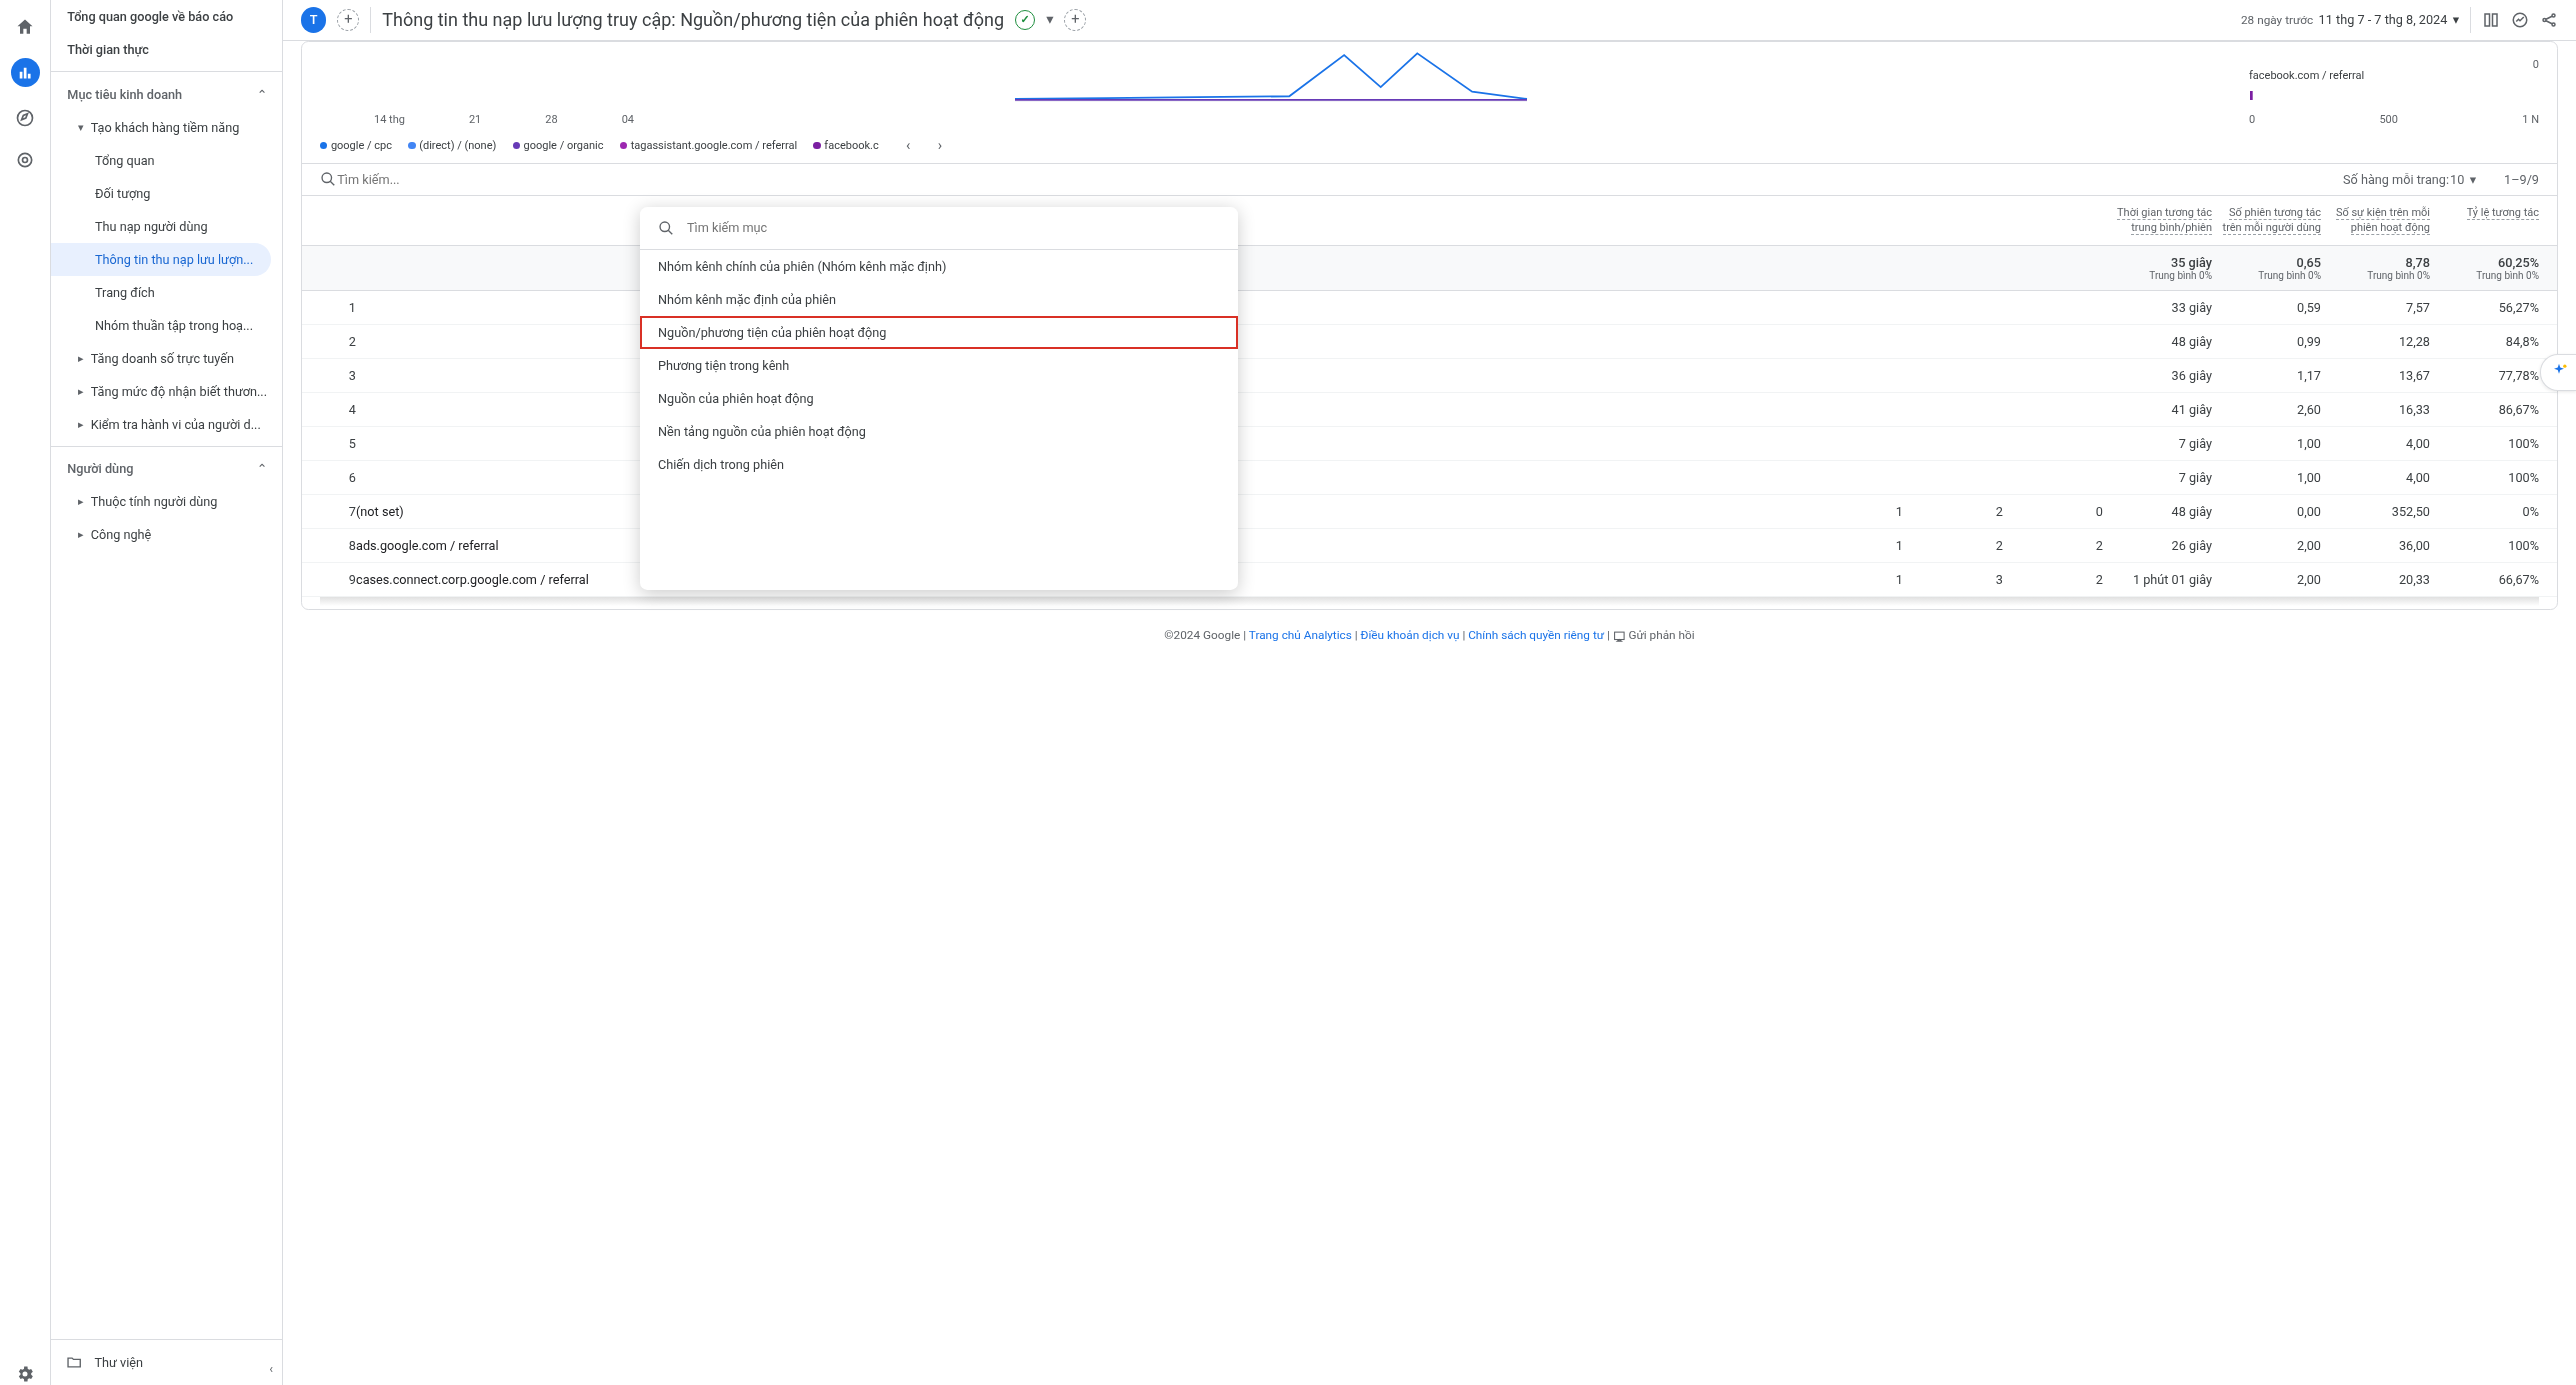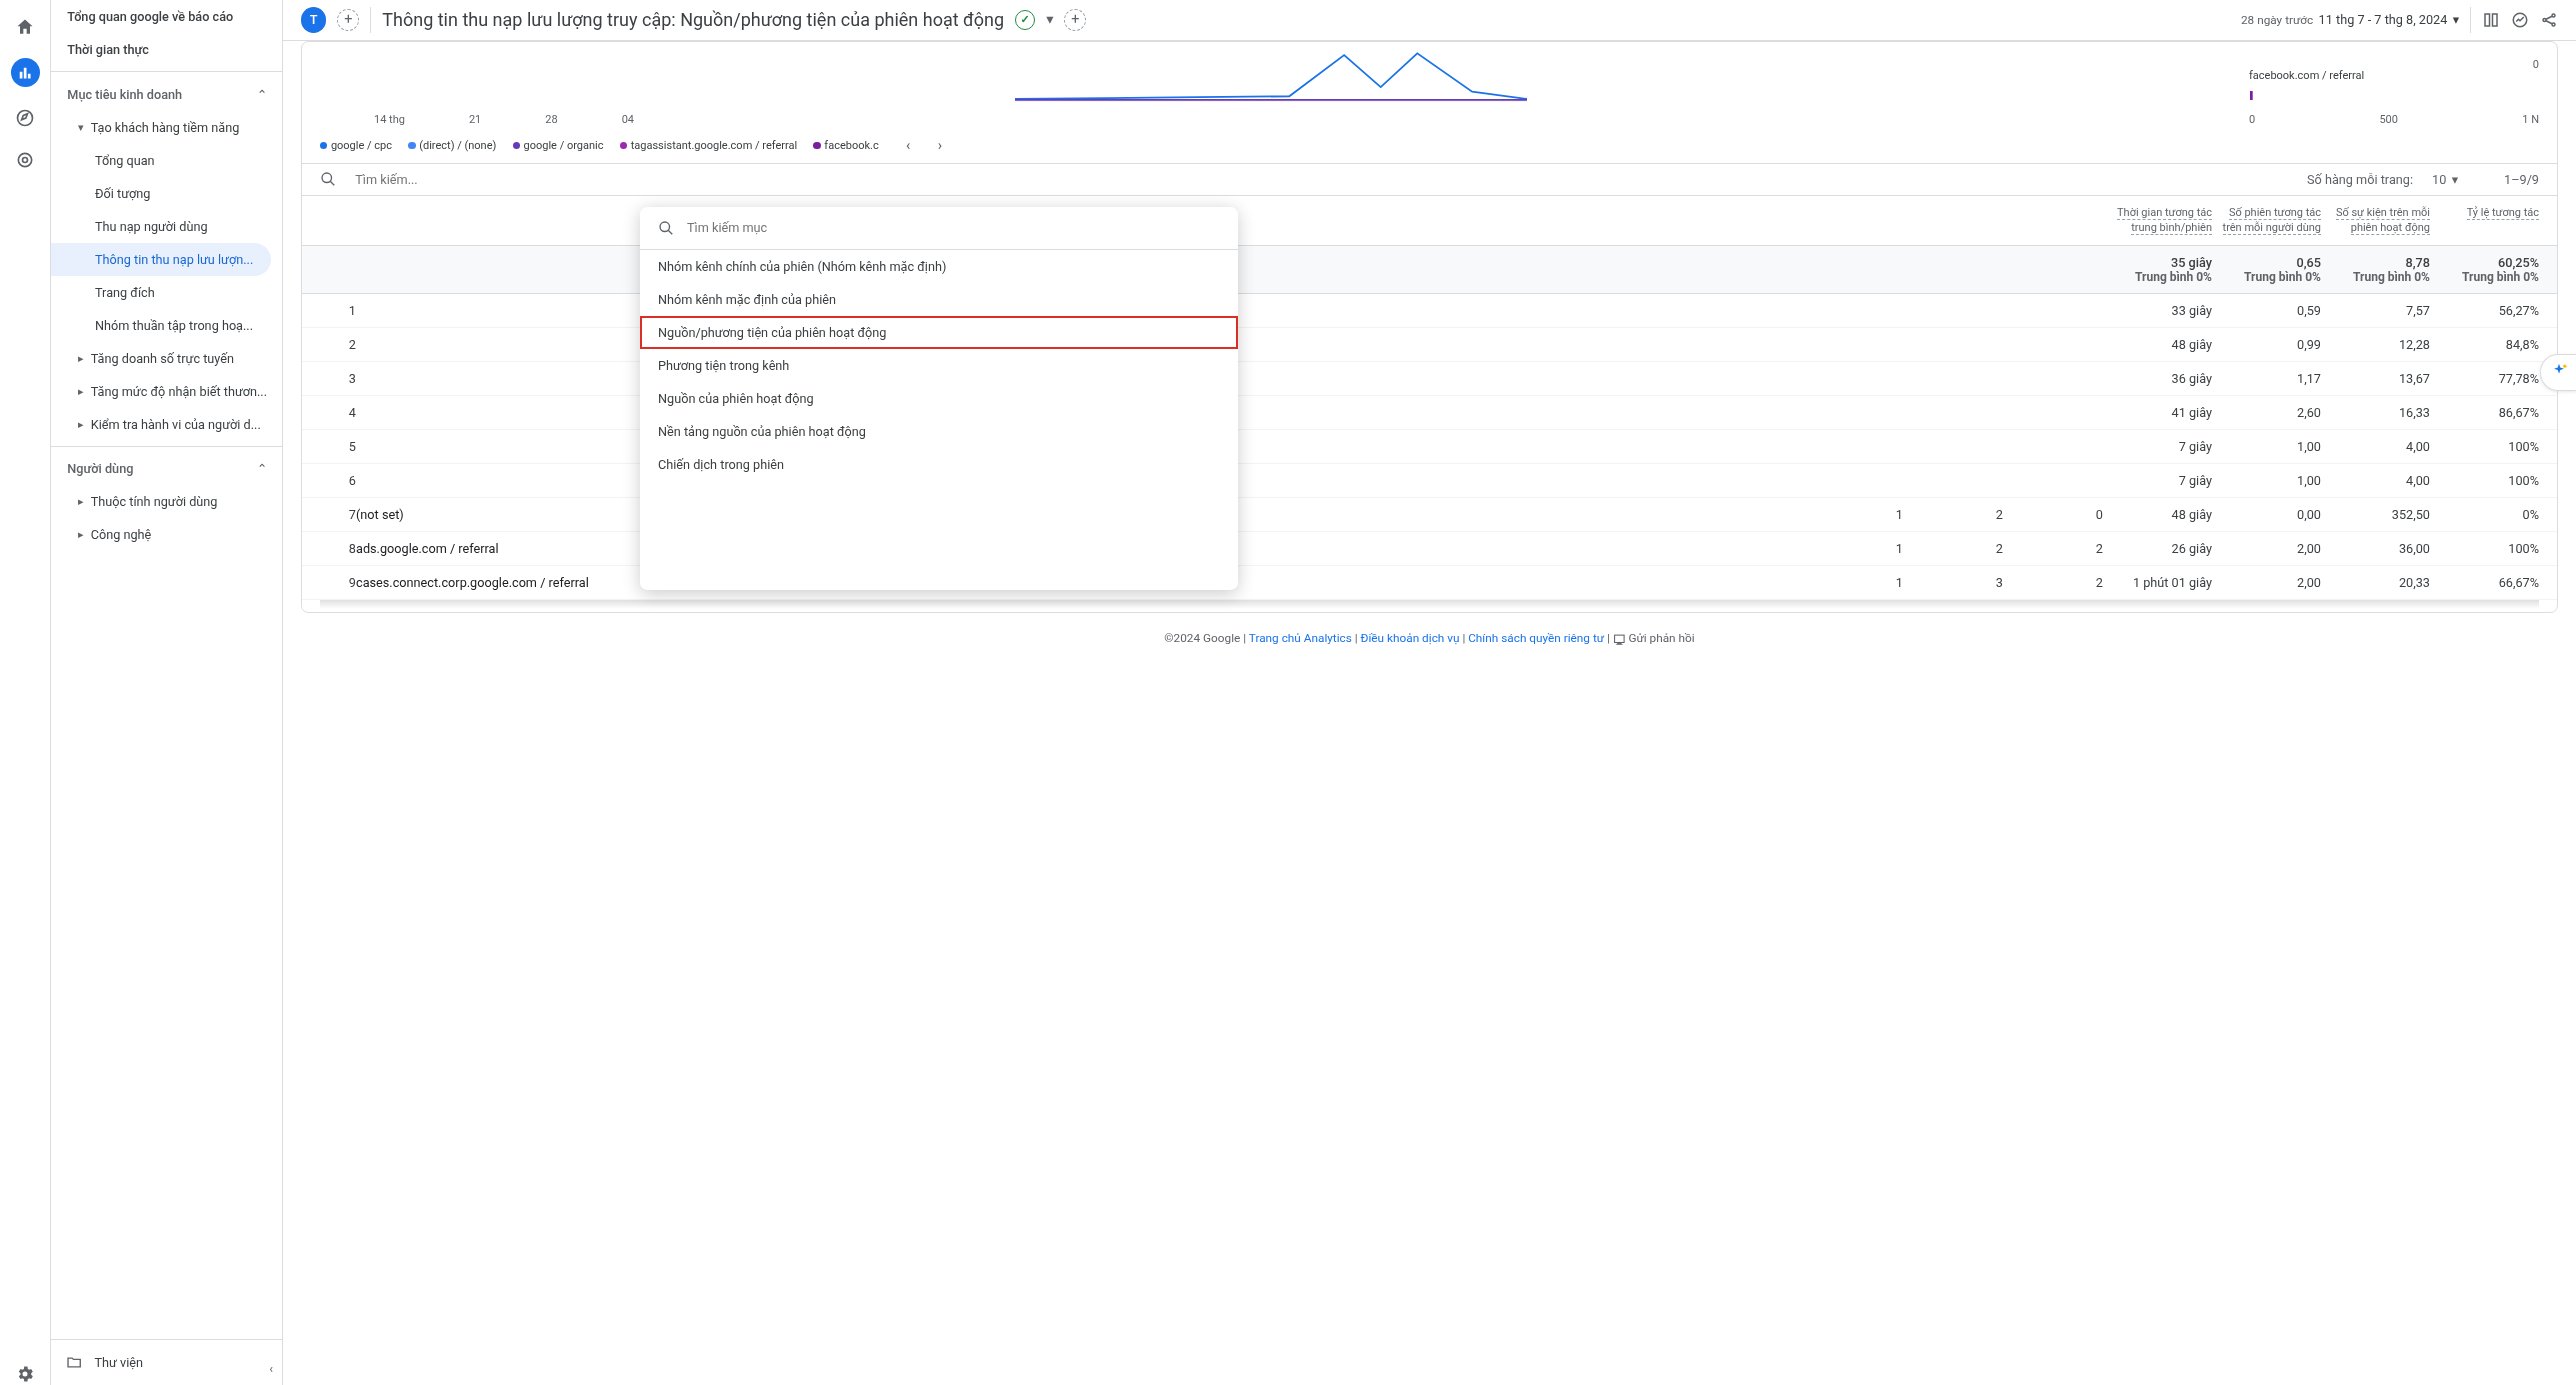--- a/index.html
+++ b/index.html
@@ -44,37 +44,37 @@
 
 .chart-stub { display: flex; padding: 3.6px 18px 5.4px; gap: 27px; align-items:flex-end;}
 .chart-left { flex:1; }
 .chart-right { width:290px; }
 .axis-labels { display:flex; gap: 64px; color:#5f6368; font-size:11px; margin-top:3.6px; padding-left:54px;}
 .legend { display:flex; gap:16.3px; font-size:11px; color:#3c4043; padding: 5.4px 18px 9px; align-items:center; flex-wrap:nowrap; overflow:hidden;}
 .legend span.dot { width:7.3px;height:7.3px;border-radius:50%;display:inline-block;margin-right:3.6px;}
 .legend .nav-ar { color:#5f6368; font-size:14.5px; cursor:pointer; margin-left:11px;}
 
 
-.searchrow { display:flex; align-items:center; padding: 7.3px 18px; border-top:0.9px solid #dadce0; border-bottom:0.9px solid #dadce0; gap:19px; font-size:12.7px; color:#5f6368;}
+.searchrow { display:flex; align-items:center; padding: 7.3px 18px; border-top:0.9px solid #dadce0; border-bottom:0.9px solid #dadce0; gap:1px; font-size:12.7px; color:#5f6368;}
 .searchrow .sp { flex:1; }
 .searchrow input { border:none; outline:none; font-size:12.7px; flex:1; color:#3c4043; }
 .rpp-sel { display:flex; align-items:center; gap:5.4px; cursor:pointer;}
 
 
 .tbl { width:100%; font-size:12.7px; }
 .thead { display:flex; border-bottom:0.9px solid #dadce0; padding: 9px 18px; }
 .th { text-align:right; color:#5f6368; font-size:11px; line-height:1.4; }
 .th.metric span { border-bottom:0.9px dashed #9aa0a6; }
 .col-idx { width:36px; text-align:center; color:#5f6368;}
 .col-dim { flex:1; text-align:left; color:#1a73e8; }
 .col-num { width:100px; }
 .col-num2 { width:109px; }
 .trow { display:flex; padding:9px 18px; border-bottom:0.9px solid #f1f3f4; align-items:center;}
 .trow.summary { background:#f8f9fa; font-weight:500; color:#3c4043; border-bottom:0.9px solid #dadce0;}
-.trow.summary .sub { font-weight:700; font-size:12px; color:#5f6368; display:block;}
+.trow.summary .sub { font-weight:400; font-size:10px; color:#5f6368; display:block;}
 .cell { text-align:right; color:#3c4043; }
 .cell.col-dim { text-align:left; color:#202124;}
 .scroll-shadow { height:9px; background:linear-gradient(#e0e0e0,transparent); margin:0 18px;}
 
 
 .popup { position:absolute; left:357px; top:207px; width:598px; background:#fff; border-radius:7.3px; box-shadow:0 3.6px 18px rgba(0,0,0,.2); z-index:50; padding-bottom:109px;}
 .popup-search { display:flex; align-items:center; gap:12.7px; padding:12.7px 18px; border-bottom:0.9px solid #dadce0;}
 .popup-search input { border:none; outline:none; font-size:12.7px; flex:1; }
 .popup-item { padding:9px 18px; font-size:12.7px; color:#3c4043; cursor:pointer;}
 .popup-item.hl { outline:2.7px solid #d93025; outline-offset:-2.7px; }

